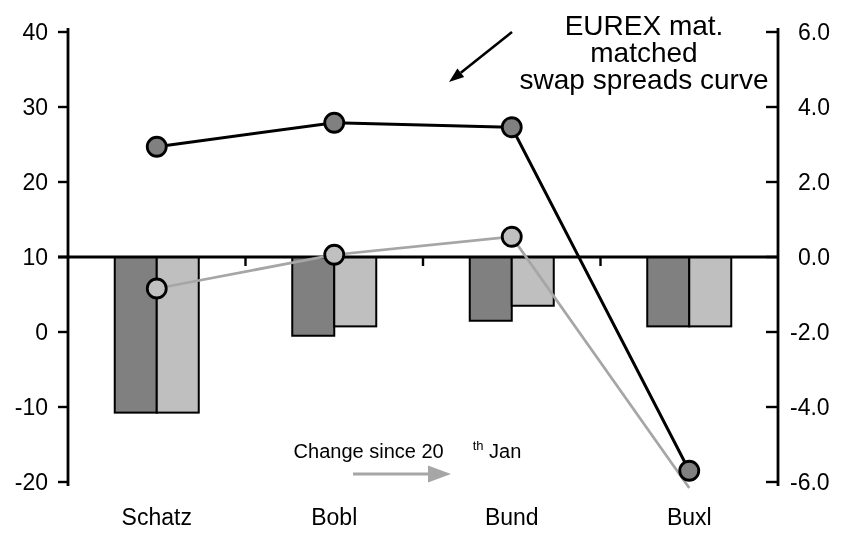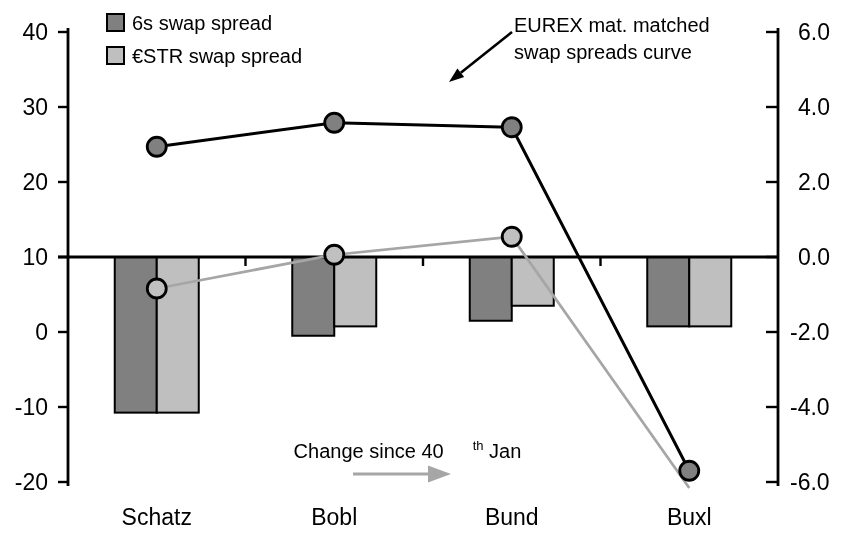--- a/index.html
+++ b/index.html
@@ -18,22 +18,23 @@
   #legend{left:106px;top:6px;width:300px;}
   .legend-item{display:flex;align-items:center;height:33px;}
   .legend-swatch{
     display:inline-block;width:15px;height:15px;
     border:2px solid #000;margin-right:7px;flex:0 0 auto;
   }
   .legend-label{font-size:20px;line-height:20px;white-space:nowrap;}
   
   #curve-note{
     left:514px;top:12px;width:260px;
-    font-size:20px;line-height:27px;
+    font-size:28px;line-height:27px;
     white-space:pre-line;
+    text-align:center;
   }
   
   #change-note{
     left:280px;top:438px;width:255px;
     font-size:20px;text-align:center;white-space:nowrap;
   }
   #change-note .sup{font-size:13px;vertical-align:super;margin-left:29px;}
   .svgtext{font-family:"Liberation Sans", sans-serif;fill:#000;}
 </style>
 </head>
@@ -103,29 +104,19 @@
         <circle cx="334.25" cy="254.75" r="9.5" fill="#C0C0C0" stroke="#000" stroke-width="2.8"></circle>
         <circle cx="511.75" cy="236.75" r="9.5" fill="#C0C0C0" stroke="#000" stroke-width="2.8"></circle>
         <polyline points="156.75,146.75 334.25,122.75000000000001 511.75,127.25 689.25,470.75" fill="none" stroke="#000000" stroke-width="3"></polyline>
         <circle cx="156.75" cy="146.75" r="9.5" fill="#808080" stroke="#000" stroke-width="2.8"></circle>
         <circle cx="334.25" cy="122.75000000000001" r="9.5" fill="#808080" stroke="#000" stroke-width="2.8"></circle>
         <circle cx="511.75" cy="127.25" r="9.5" fill="#808080" stroke="#000" stroke-width="2.8"></circle>
         <circle cx="689.25" cy="470.75" r="9.5" fill="#808080" stroke="#000" stroke-width="2.8"></circle>
       </g>
   </svg>
 
-  <div id="legend" class="overlay">
-    <div class="legend-item">
-      <span class="legend-swatch" style="background: rgb(128, 128, 128);"></span>
-      <span class="legend-label">6s swap spread</span>
-    </div>
-    <div class="legend-item">
-      <span class="legend-swatch" style="background: rgb(191, 191, 191);"></span>
-      <span class="legend-label">€STR swap spread</span>
-    </div>
-  </div>
 
   <div id="curve-note" class="overlay">EUREX mat. matched
 swap spreads curve</div>
 
-  <div id="change-note" class="overlay"><span>Change since 40</span><span class="sup">th</span><span> Jan</span></div>
+  <div id="change-note" class="overlay"><span>Change since 20</span><span class="sup">th</span><span> Jan</span></div>
 
 </div>
 
 </body></html>

